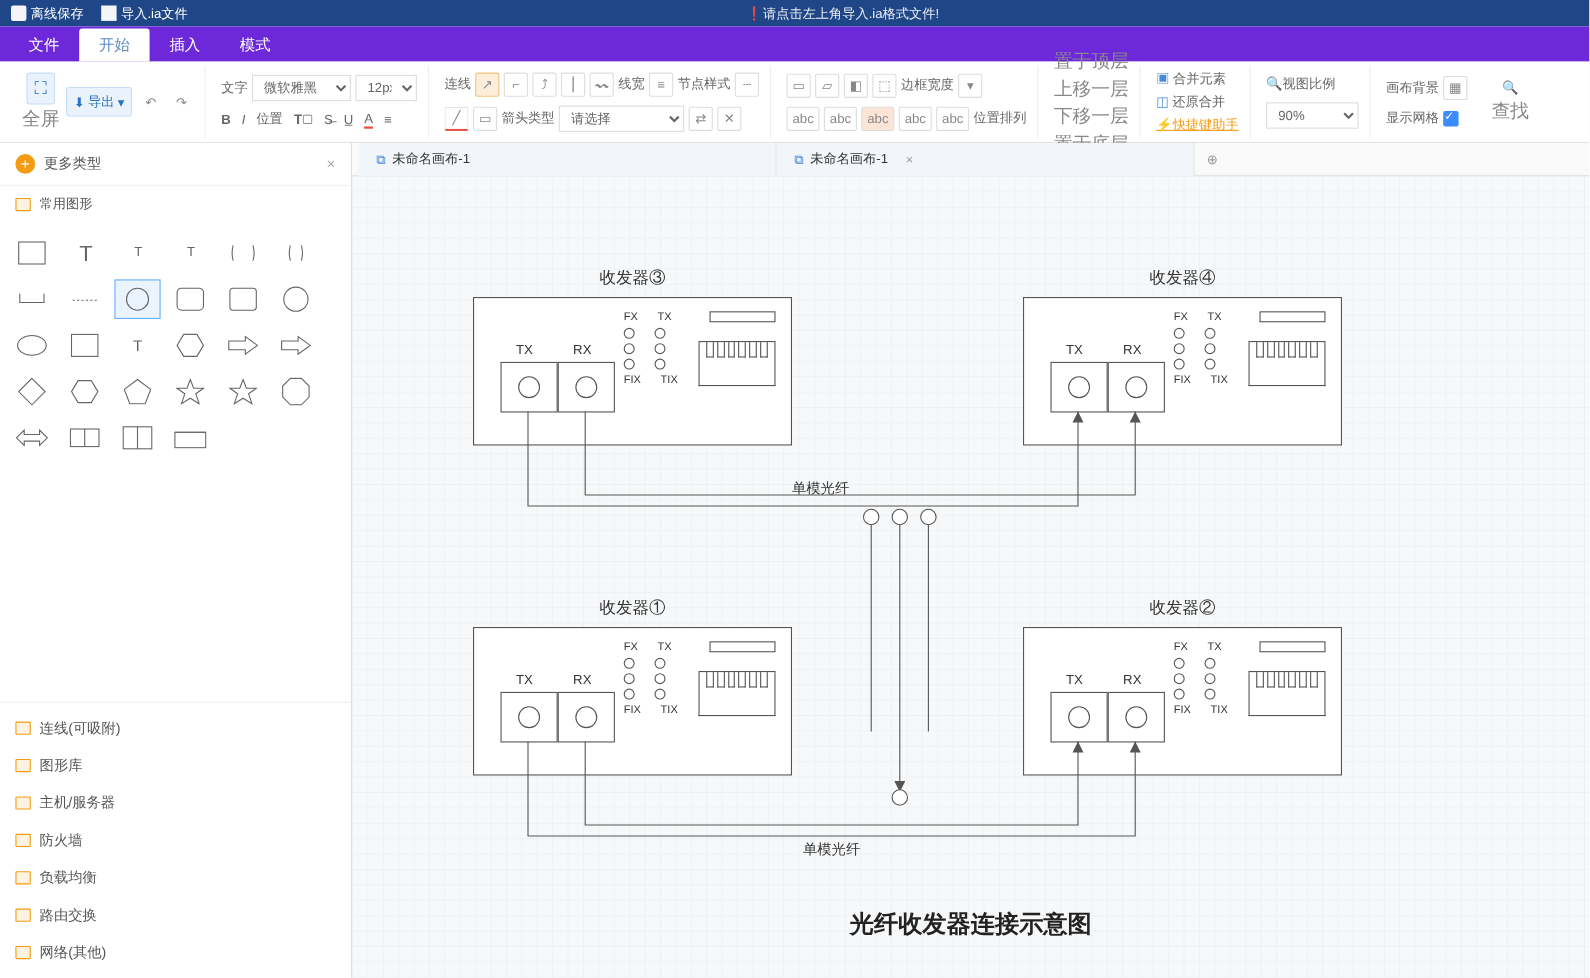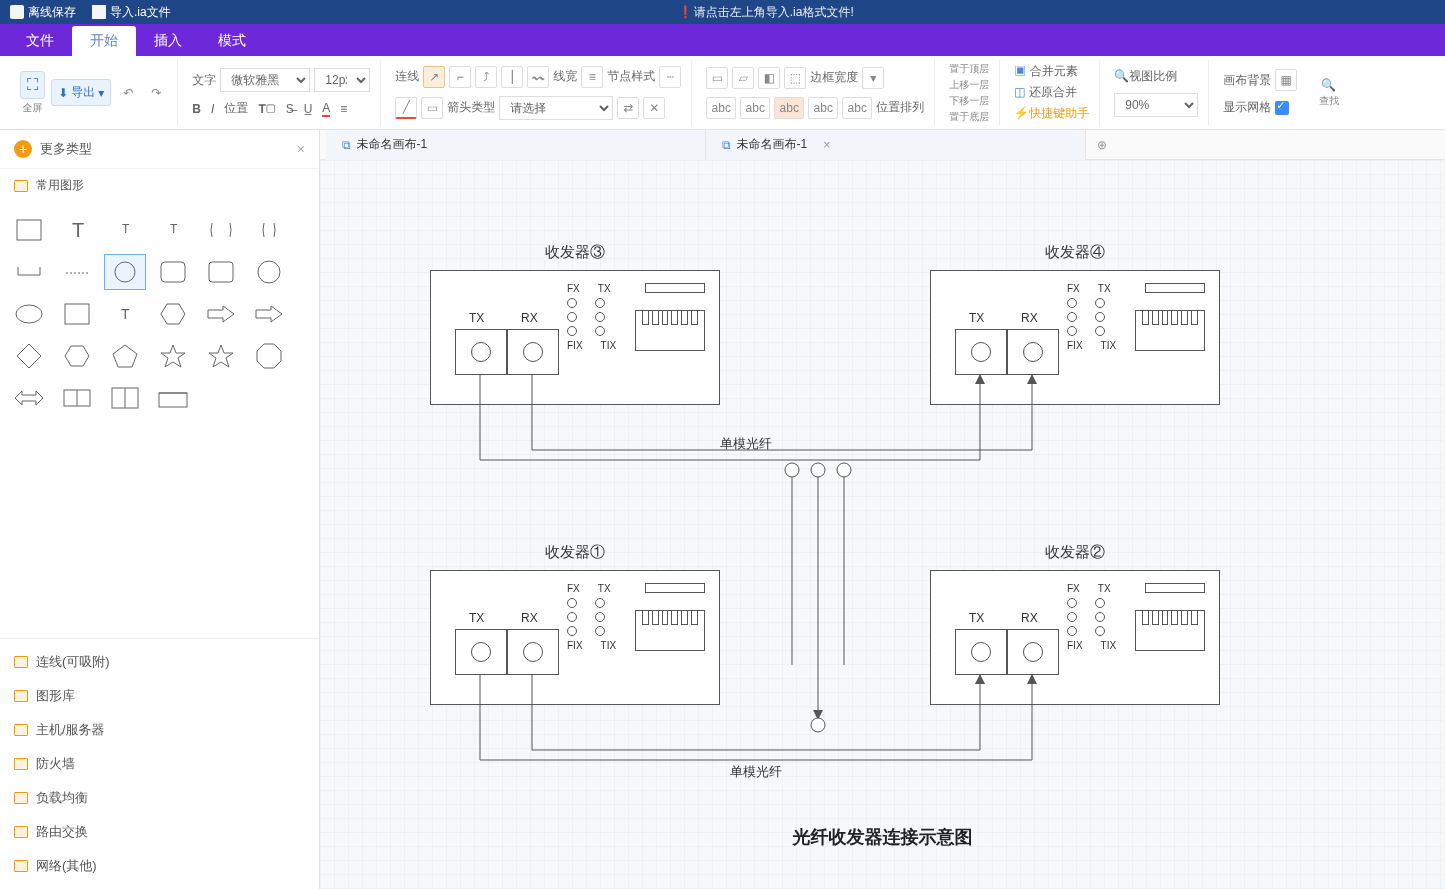--- a/index.html
+++ b/index.html
@@ -22,22 +22,22 @@
 
 .ribbon { height:74px; background:#fff; border-bottom:1px solid #e3e3e3; display:flex; align-items:center; padding:4px 10px; gap:4px; color:#666; font-size:12px; }
 .ribbon .group { display:flex; align-items:center; gap:6px; padding:0 10px; border-right:1px solid #eee; height:66px; }
 .ribbon .vstack { display:flex; flex-direction:column; gap:2px; align-items:center; }
 .ribbon .btn { padding:4px 6px; border:1px solid transparent; border-radius:3px; cursor:pointer; display:flex; align-items:center; gap:3px; }
 .ribbon .btn.bordered { border-color:#c6ddf3; background:#eaf3fc; color:#2a72c4; }
 .ribbon select, .ribbon .sel { height:24px; border:1px solid #ddd; padding:0 6px; font-size:12px; color:#666; background:#fff; }
 .ribbon .iconbox { width:22px; height:22px; border:1px solid #ddd; display:flex; align-items:center; justify-content:center; font-size:12px; color:#888; border-radius:2px; }
 .ribbon .iconbox.noborder { border:none; }
 .ribbon .row { display:flex; gap:4px; align-items:center; }
-.ribbon .small { font-size:10px; color:#888; }
-.ribbon .orange { color:#f39c12; }
+.ribbon .small { font-size:17px; color:#888; }
+.ribbon .orange { color:#f39c12;text-decoration:underline; }
 
 
 .main { display:flex; height:759px; }
 .sidebar { width:320px; border-right:1px solid #e0e0e0; background:#fff; display:flex; flex-direction:column; }
 .sidebar .hdr { padding:10px 14px; display:flex; align-items:center; gap:8px; border-bottom:1px solid #f0f0f0; font-size:13px; color:#555; }
 .sidebar .plus { width:18px; height:18px; border-radius:50%; background:#f39c12; color:#fff; display:flex; align-items:center; justify-content:center; font-size:14px; }
 .sidebar .close { margin-left:auto; font-size:14px; color:#aaa; cursor:pointer; }
 .sidebar .cat { padding:8px 14px; display:flex; align-items:center; gap:8px; color:#555; cursor:pointer; }
 .sidebar .folder-ico { width:14px; height:12px; border:1px solid #f39c12; border-radius:1px; background:#fff3e0; }
 .shapes { padding:10px 8px; flex:0 0 auto; }
@@ -69,21 +69,21 @@
 .leds .lbl { display:flex; gap:18px; margin-bottom:4px; }
 .leds .row { display:flex; gap:18px; margin:4px 0; }
 .leds .dot { width:10px; height:10px; border:1px solid #555; border-radius:50%; }
 .slot { position:absolute; right:14px; top:12px; width:60px; height:10px; border:1px solid #555; }
 .rj45 { position:absolute; right:14px; top:40px; width:70px; height:40px; border:1px solid #555; border-top:none; }
 .rj45::before { content:""; position:absolute; top:-1px; left:-1px; right:-1px; height:1px; background:#555; }
 .rj45 .pins { position:absolute; top:0; left:6px; right:6px; height:14px; display:flex; gap:3px; }
 .rj45 .pins span { flex:1; border-left:1px solid #555; border-right:1px solid #555; border-bottom:1px solid #555; }
 
 .wire-label { position:absolute; font-size:13px; color:#333; }
-.title-text { position:absolute; font-size:18px; font-weight:bold; color:#222; left:50%; transform:translateX(-50%); }
+.title-text { position:absolute; font-size:22px; font-weight:bold; color:#222; left:50%; transform:translateX(-50%); }
 
 svg.wires { position:absolute; inset:0; width:100%; height:100%; pointer-events:none; }
 svg.wires path { stroke:#555; fill:none; stroke-width:1; }
 svg.wires circle { fill:#fff; stroke:#555; }
 svg.wires .arrow { fill:#555; }
 
 .checkbox { width:14px; height:14px; background:#3b8cff; border-radius:2px; display:inline-block; position:relative;}
 .checkbox::after{content:"✓"; color:#fff; font-size:11px; position:absolute; left:1px; top:-2px;}
 </style>
 </head>

